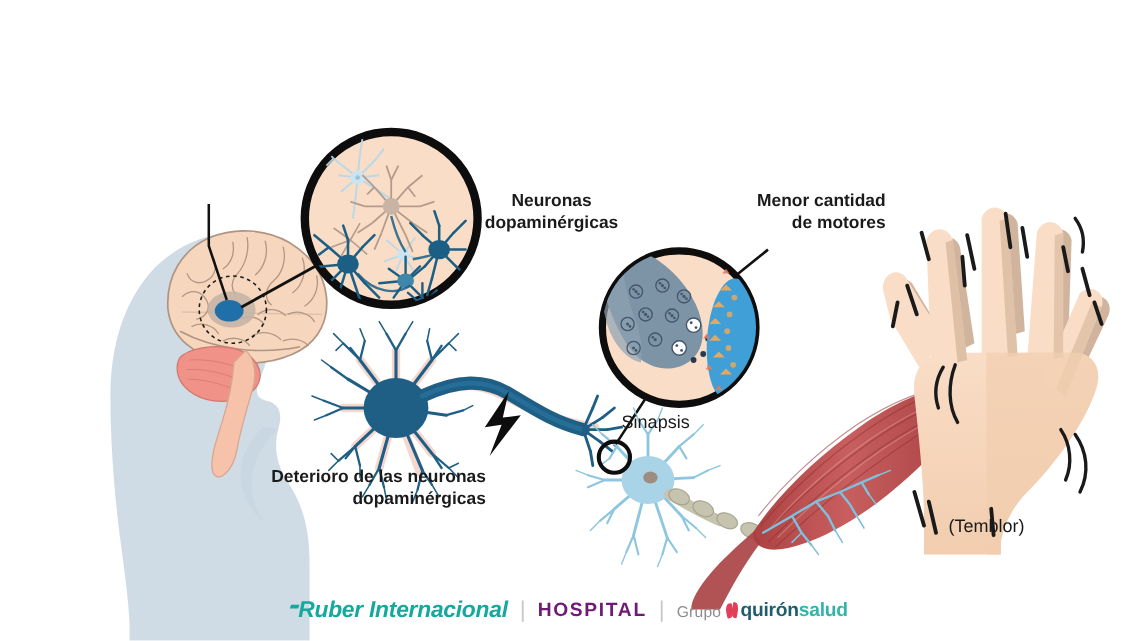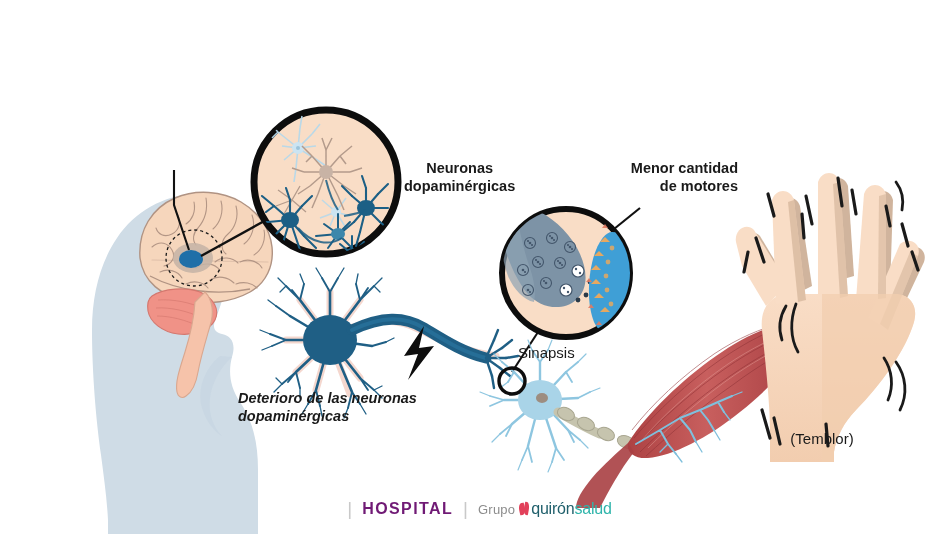--- a/index.html
+++ b/index.html
@@ -40,21 +40,21 @@
     line-height:1.22;
     white-space:nowrap;
   }
   .label.plain{font-weight:normal;}
   .label.r{text-align:right;}
   .label.c{text-align:center;}
 
   #lbl-sustancia{left:30px;top:131px;width:145px;text-align:right;}
   #lbl-neuronas{left:404px;top:160px;text-align:center;}
   #lbl-menor{left:568px;top:160px;width:170px;text-align:right;}
-  #lbl-deterioro{left:238px;top:390px;text-align:left;font-style:italic;}
+  #lbl-deterioro{left:226px;top:390px;text-align:right;}
   #lbl-sinapsis{left:518px;top:344px;font-weight:normal;font-size:15px;}
   #lbl-problemas{left:722px;top:430px;width:200px;text-align:center;}
   #lbl-problemas .sub{font-weight:normal;display:block;font-size:15px;}
 
   
   .footer{
     position:absolute;left:0;bottom:14px;width:949px;
     display:flex;align-items:center;justify-content:center;gap:0px;
   }
   .logo-ruber{
@@ -63,21 +63,21 @@
   }
   .logo-ruber:before{
     content:"";position:absolute;left:-1px;top:6px;width:7px;height:3px;
     background:#16a89d;transform:skewX(-18deg);
   }
   .logo-div{color:#c9c9c9;font-size:19px;margin:0 10px;font-weight:300;}
   .logo-hospital{
     color:#701a75;font-size:16px;font-weight:bold;letter-spacing:1.4px;
   }
   .logo-grupo{color:#8c8c8c;font-size:13px;letter-spacing:0.2px;margin-right:4px;}
-  .logo-quiron{font-size:16px;font-weight:normal;letter-spacing:-0.2px;}
+  .logo-quiron{font-size:16px;font-weight:bold;letter-spacing:-0.2px;}
   .logo-quiron .q1{color:#1f5f6b;}
   .logo-quiron .q2{color:#2fb5ab;}
   .leafmark{
     display:inline-block;width:11px;height:14px;position:relative;
     margin-right:1px;vertical-align:-2px;
   }
   .leafmark:before{
     content:"";position:absolute;left:0;top:1px;width:6px;height:12px;
     background:#e2405a;border-radius:60% 10% 60% 10%;transform:rotate(-12deg);
   }
@@ -551,20 +551,21 @@
     <span>dopaminérgicas</span>
   </div>
 
   <div class="label plain" id="lbl-sinapsis">Sinapsis</div>
 
   <div class="label c" id="lbl-problemas">
     <span class="sub">(Temblor)</span>
   </div>
 
   <div class="footer">
+    <span class="logo-ruber">Ruber Internacional</span>
     <span class="logo-div">|</span>
     <span class="logo-hospital">HOSPITAL</span>
     <span class="logo-div">|</span>
     <span class="logo-grupo">Grupo</span>
     <span class="leafmark"></span>
     <span class="logo-quiron"><span class="q1">quirón</span><span class="q2">salud</span></span>
   </div>
 
 </div>
 

